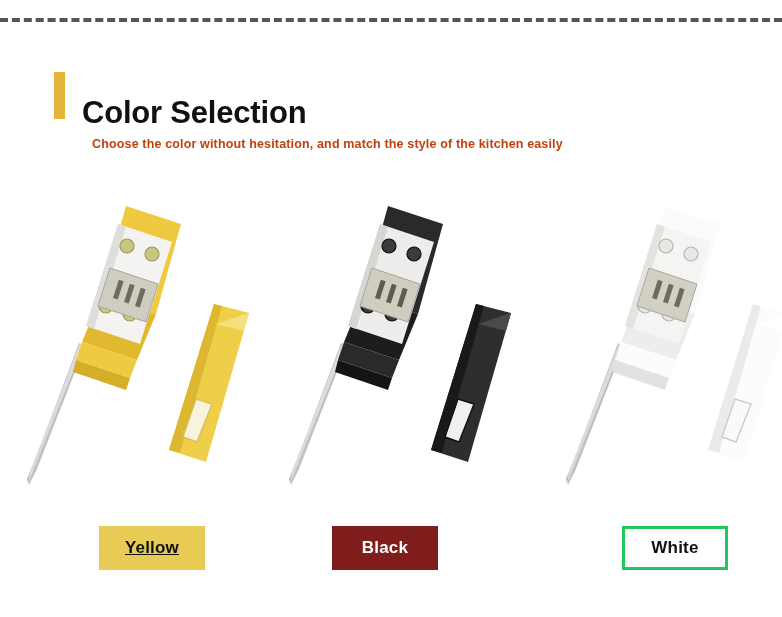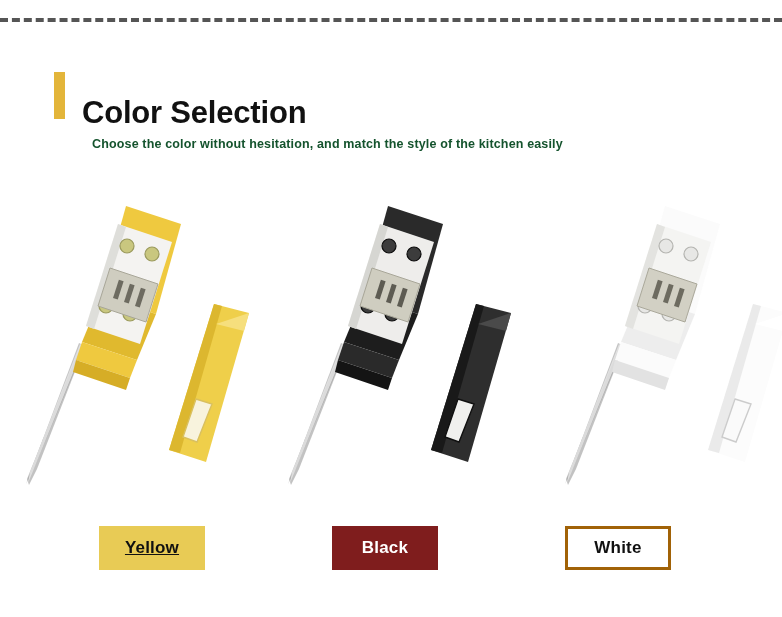--- a/index.html
+++ b/index.html
@@ -48,21 +48,21 @@
     line-height: 1;
     white-space: nowrap;
     margin-top: 35px;
   }
   .subtitle {
     position: absolute;
     top: 137px;
     left: 92px;
     font-size: 12.5px;
     font-weight: bold;
-    color: #14532d;
+    color: #c2410c;
     letter-spacing: 0.15px;
     white-space: nowrap;
   }
 
   
   .products {
     position: absolute;
     top: 196px;
     left: 0;
     width: 782px;
@@ -95,21 +95,21 @@
     box-sizing: border-box;
     display: flex;
     align-items: center;
     justify-content: center;
     font-size: 17px;
     font-weight: bold;
     letter-spacing: 0.2px;
   }
   .swatch.s1 { left: 99px;  background: #e8cb55; color: #111111; border: none; text-decoration: underline; }
   .swatch.s2 { left: 332px; background: #7f1d1d; color: #ffffff; border: none; }
-  .swatch.s3 { left: 565px; background: #ffffff; color: #111111; border: 3px solid #a16207; }
+  .swatch.s3 { left: 622px; background: #ffffff; color: #111111; border: 3px solid #22c55e; }
 </style>
 </head>
 <body>
 
 <div class="divider"></div>
 
 <div class="header">
   <div class="accent-bar"></div>
   <div class="title">Color Selection</div>
 </div>

